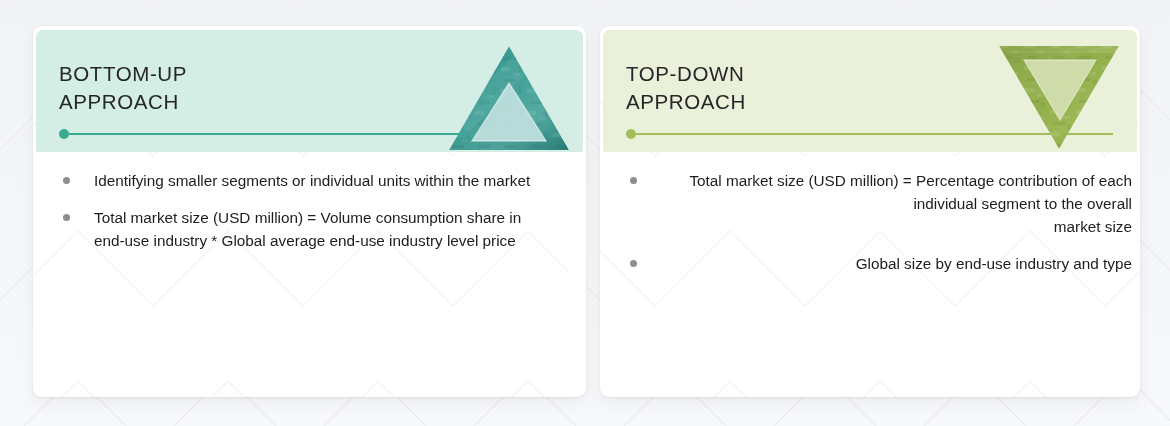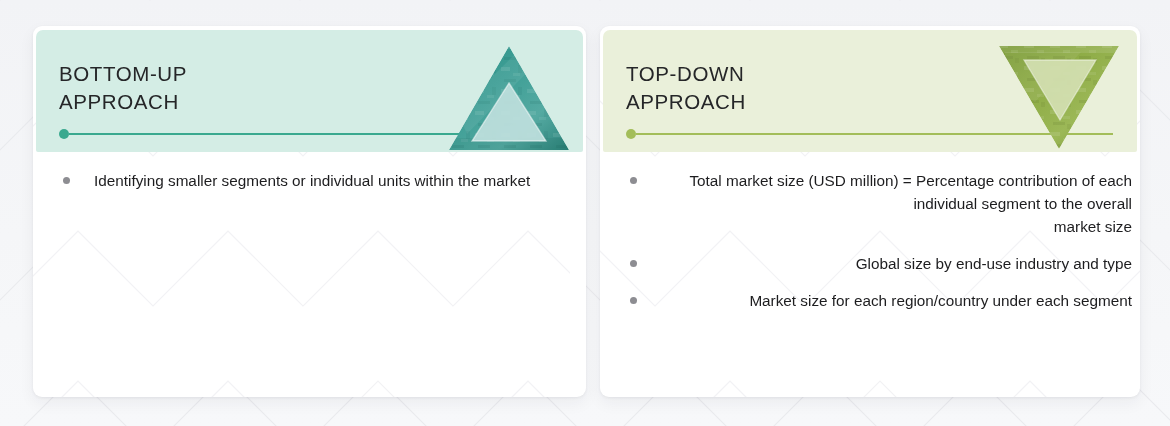--- a/index.html
+++ b/index.html
@@ -210,20 +210,22 @@
 APPROACH</div>
 
       <div class="rule">
         <span class="dot"></span>
         <span class="bar"></span>
       </div>
     </div>
 
     <ul class="bullets">
       <li>Identifying smaller segments or individual units within the market</li>
+      <li>Total market size (USD million) = Volume consumption share in
+end-use industry * Global average end-use industry level price</li>
     </ul>
   </div>
 
   <div class="card right">
 
     <svg class="watermark" width="540" height="371">
       <defs>
         <pattern id="chevR" width="150" height="150" patternUnits="userSpaceOnUse" patternTransform="translate(-95,-20)">
           <path d="M -40 190 L 75 75 L 190 190" fill="none" stroke="#f0f0f3" stroke-width="1.2"></path>
           <path d="M -40 40 L 75 -75 L 190 40" fill="none" stroke="#f0f0f3" stroke-width="1.2"></path>
@@ -272,17 +274,16 @@
         <span class="dot"></span>
         <span class="bar"></span>
       </div>
     </div>
 
     <ul class="bullets">
       <li>Total market size (USD million) = Percentage contribution of each
 individual segment to the overall
 market size</li>
       <li>Global size by end-use industry and type</li>
-      <li>Market size for each region/country under each segment</li>
     </ul>
   </div>
 
 </div>
 
 </body></html>

